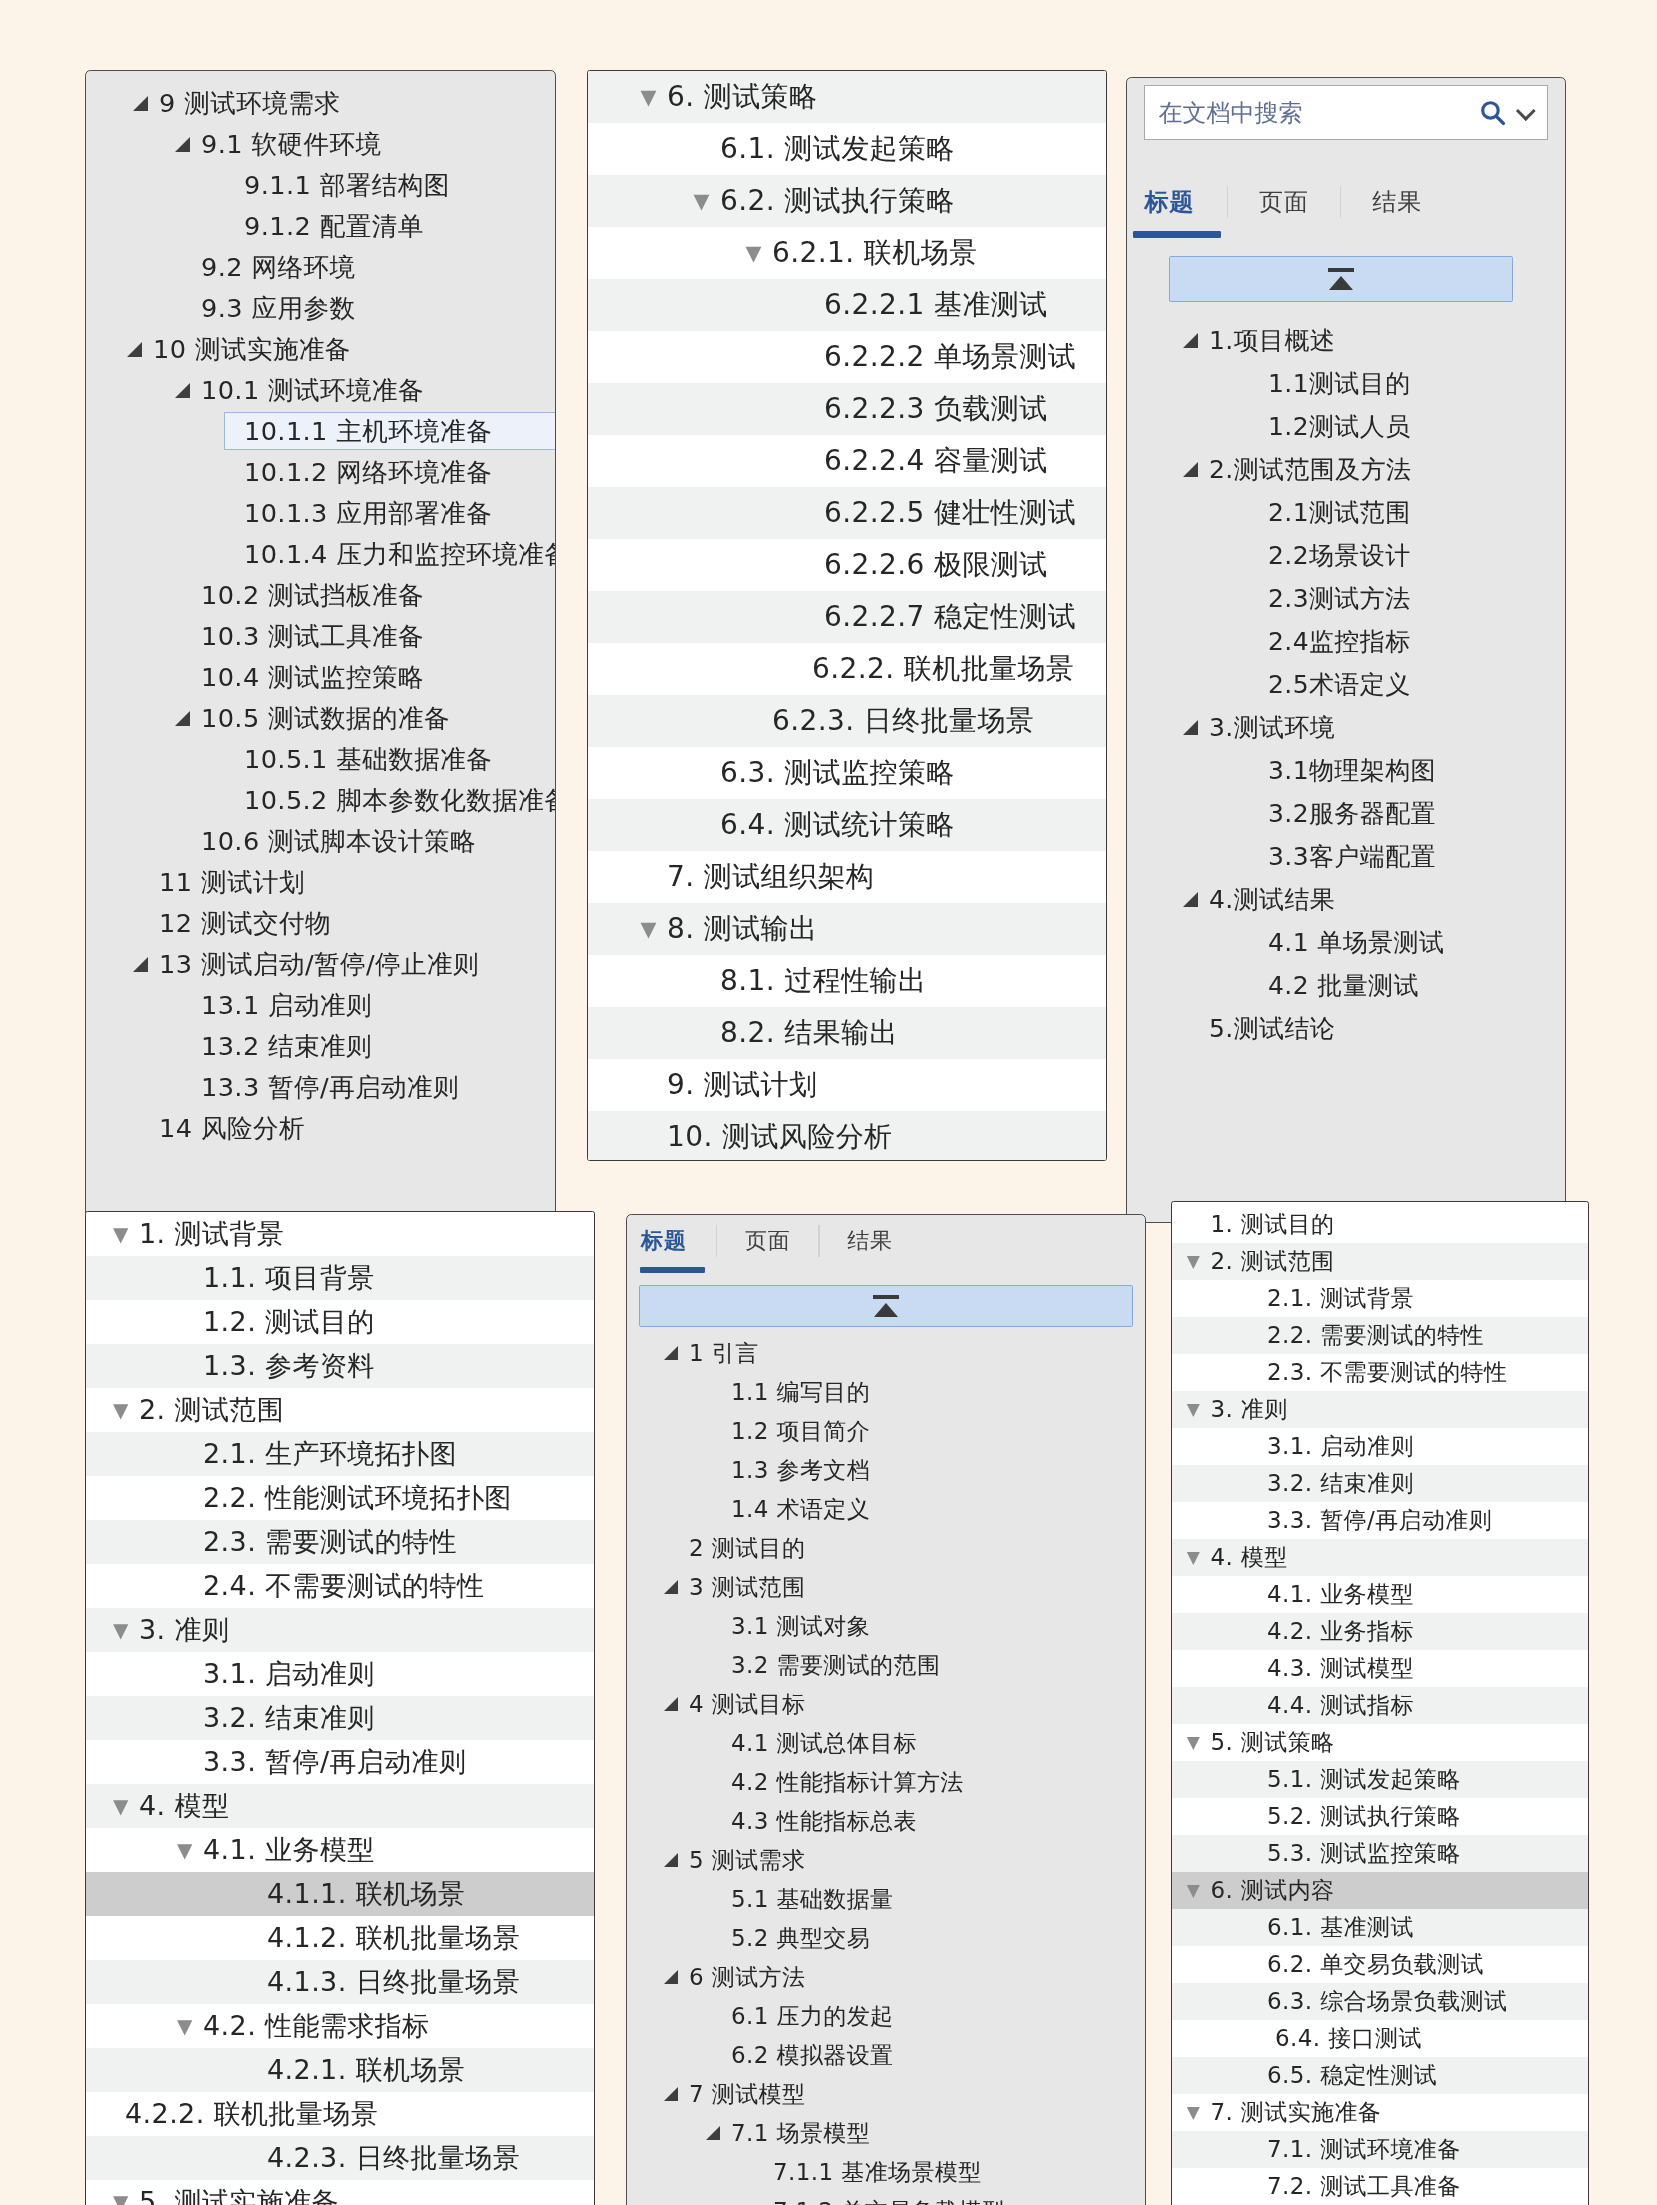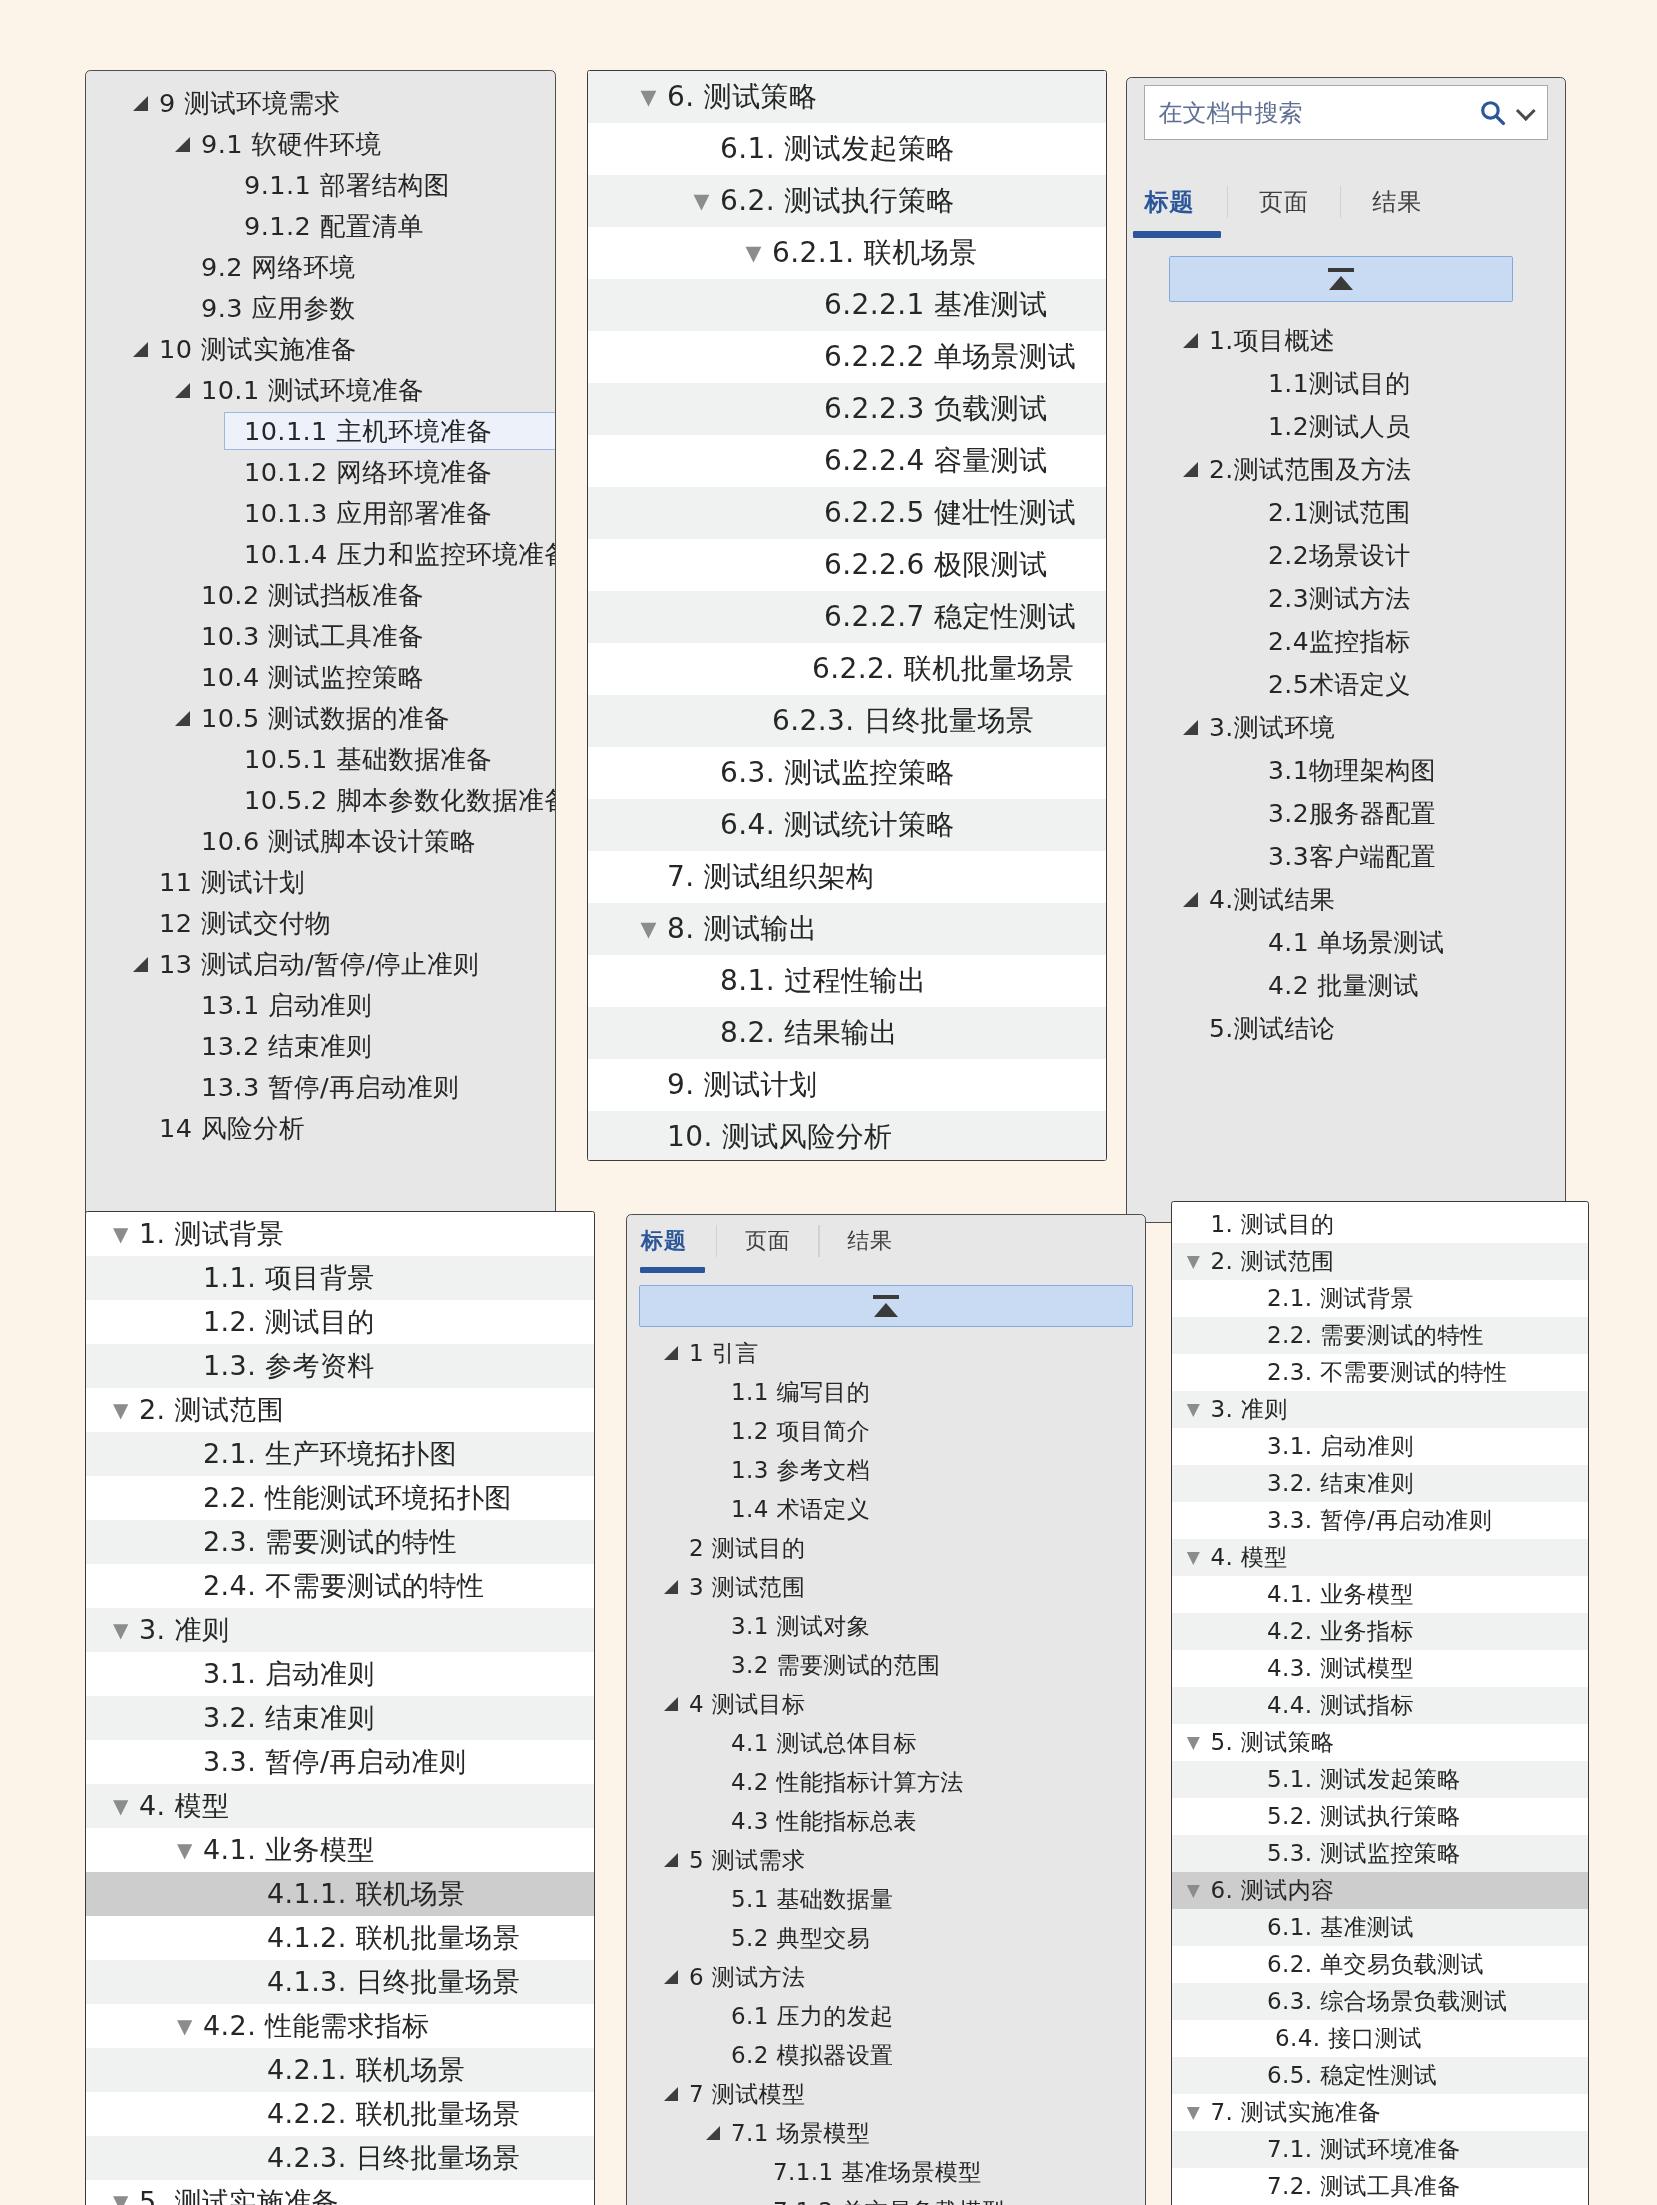--- a/index.html
+++ b/index.html
@@ -102,21 +102,21 @@
           <span class="tlabel">9.1.2 配置清单</span>
         </div>
         <div class="trow" style="padding-left: 71px;">
           <span class="mslot" style="width: 44px;"></span>
           <span class="tlabel">9.2 网络环境</span>
         </div>
         <div class="trow" style="padding-left: 71px;">
           <span class="mslot" style="width: 44px;"></span>
           <span class="tlabel">9.3 应用参数</span>
         </div>
-        <div class="trow" style="padding-left: 29px;">
+        <div class="trow" style="padding-left: 23px;">
           <span class="mslot" style="width: 44px;">
             <span class="tri-se"></span>
           </span>
           <span class="tlabel">10 测试实施准备</span>
         </div>
         <div class="trow" style="padding-left: 71px;">
           <span class="mslot" style="width: 44px;">
             <span class="tri-se"></span>
           </span>
           <span class="tlabel">10.1 测试环境准备</span>
@@ -465,21 +465,21 @@
           <span class="tlabel">4.1.3. 日终批量场景</span>
         </div>
         <div class="trow" style="padding-left: 78px;">
           <span class="mslot tri-down" style="width: 39px;">▼</span>
           <span class="tlabel">4.2. 性能需求指标</span>
         </div>
         <div class="trow stripe" style="padding-left: 142px;">
           <span class="mslot" style="width: 39px;"></span>
           <span class="tlabel">4.2.1. 联机场景</span>
         </div>
-        <div class="trow" style="padding-left: 142px;">
+        <div class="trow" style="">
           <span class="mslot" style="width: 39px;"></span>
           <span class="tlabel">4.2.2. 联机批量场景</span>
         </div>
         <div class="trow stripe" style="padding-left: 142px;">
           <span class="mslot" style="width: 39px;"></span>
           <span class="tlabel">4.2.3. 日终批量场景</span>
         </div>
         <div class="trow" style="padding-left: 14px;">
           <span class="mslot tri-down" style="width: 39px;">▼</span>
           <span class="tlabel">5. 测试实施准备</span>

